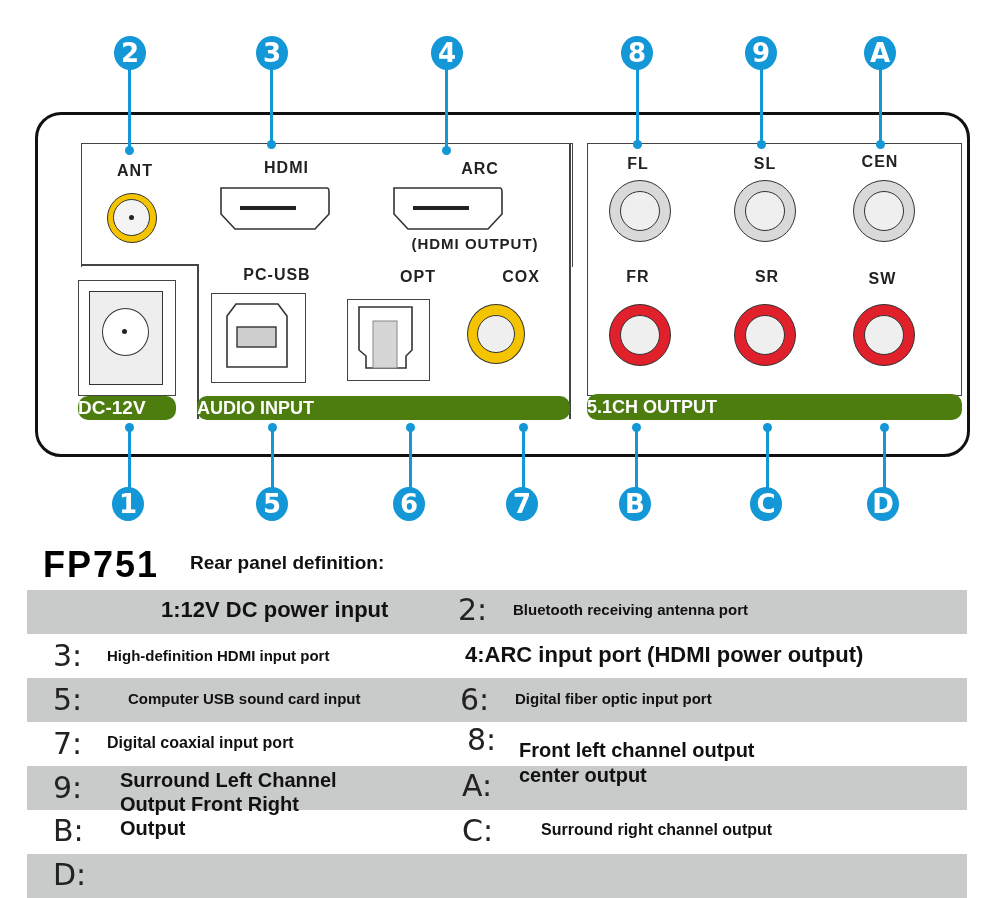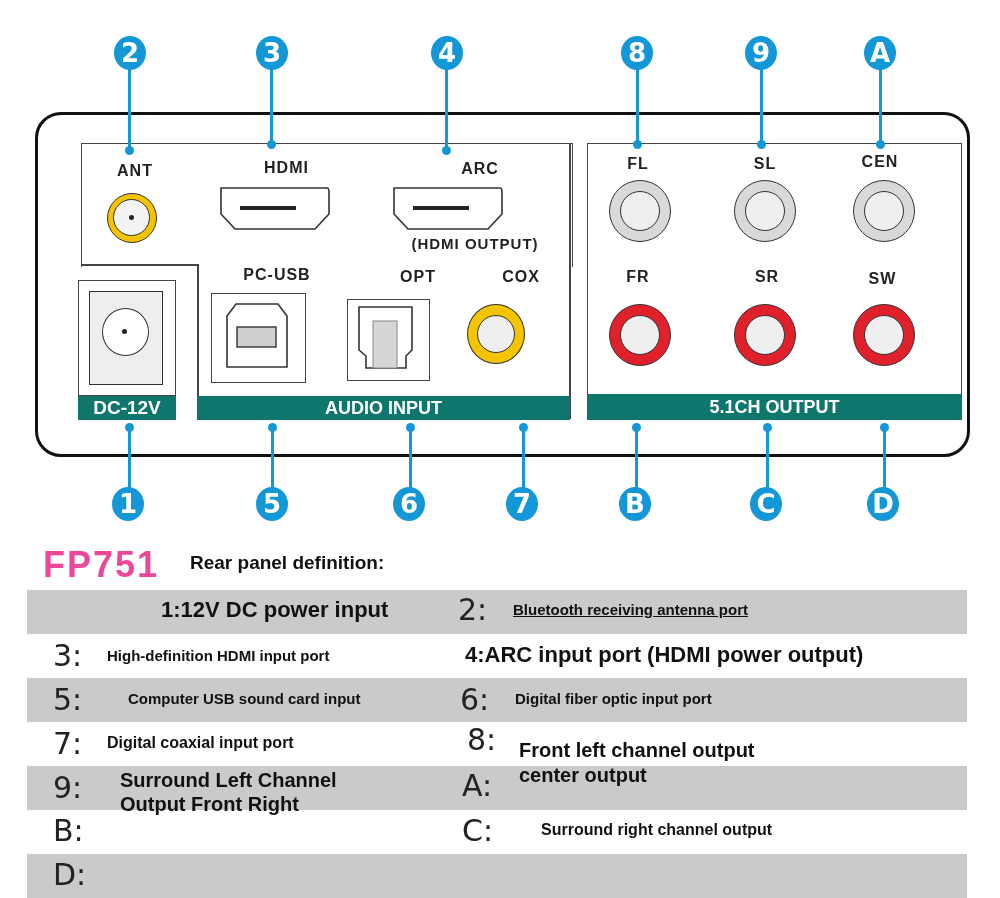--- a/index.html
+++ b/index.html
@@ -1,20 +1,20 @@
 <!DOCTYPE html>
 <html><head>
 <meta charset="utf-8">
 <style>
   html, body { margin:0; padding:0; background:#fff; }
   body { width:1000px; height:898px; position:relative; overflow:hidden; font-family:"Liberation Sans", sans-serif; }
   .abs { position:absolute; }
   .panel { left:35px; top:112px; width:935px; height:345px; border:3px solid #111; border-radius:26px; box-sizing:border-box; }
   .box { border:1.5px solid #444; box-sizing:border-box; background:#fff; }
-  .bar { background:#0f766e; color:#fff; font-weight:bold; font-size:18px; text-align:center; line-height:22px; }
+  .bar { background:#4d7c0f; color:#fff; font-weight:bold; font-size:18px; line-height:22px;border-radius:10px; }
   .lbl { font-weight:bold; font-size:16px; color:#222; letter-spacing:1px; text-align:center; }
   .badge { width:32px; height:34px; border-radius:50%; background:#1497d6; color:#fff; font-weight:bold; font-size:26px; text-align:center; line-height:34px; font-family:"DejaVu Sans", sans-serif; }
   .vline { width:3px; background:#1497d6; }
   .dot { width:9px; height:9px; border-radius:50%; background:#1497d6; }
   .rca { border-radius:50%; box-sizing:border-box; border:1.5px solid #333; }
   .rca .inner { position:absolute; border-radius:50%; border:1.5px solid #333; background:#efefef; box-sizing:border-box; }
   .row { left:27px; width:940px; }
   .gray { background:#c9cbca; }
   .key { font-family:"DejaVu Sans", sans-serif; font-size:30px; color:#222; font-weight:normal; }
   .desc { font-weight:bold; color:#111; }
@@ -150,34 +150,34 @@
 <div class="abs badge" style="left:619px;top:487px;">B</div>
 
 <div class="abs dot" style="left:763px;top:423px;"></div>
 <div class="abs vline" style="left:766px;top:427px;height:66px;"></div>
 <div class="abs badge" style="left:750px;top:487px;">C</div>
 
 <div class="abs dot" style="left:880px;top:423px;"></div>
 <div class="abs vline" style="left:883px;top:427px;height:66px;"></div>
 <div class="abs badge" style="left:867px;top:487px;">D</div>
 
-<div class="abs" style="left:43px;top:544px;font-size:36px;font-weight:bold;color:#ec4899;letter-spacing:2px;">FP751</div>
+<div class="abs" style="left:43px;top:544px;font-size:36px;font-weight:bold;color:#000000;letter-spacing:2px;">FP751</div>
 <div class="abs" style="left:190px;top:552px;font-size:19px;font-weight:bold;color:#111;">Rear panel definition:</div>
 
 <div class="abs row gray" style="top:590px;height:44px;"></div>
 <div class="abs row" style="top:634px;height:44px;"></div>
 <div class="abs row gray" style="top:678px;height:44px;"></div>
 <div class="abs row" style="top:722px;height:44px;"></div>
 <div class="abs row gray" style="top:766px;height:44px;"></div>
 <div class="abs row" style="top:810px;height:44px;"></div>
 <div class="abs row gray" style="top:854px;height:44px;"></div>
 
 <div class="abs desc" style="left:135px;top:597px;font-size:22px;margin-left:26px;">1:12V DC power input</div>
 <div class="abs key" style="left:458px;top:592px;">2:</div>
-<div class="abs desc" style="left:513px;top:601px;font-size:15px;text-decoration:underline;">Bluetooth receiving antenna port</div>
+<div class="abs desc" style="left:513px;top:601px;font-size:15px;">Bluetooth receiving antenna port</div>
 
 <div class="abs key" style="left:53px;top:638px;">3:</div>
 <div class="abs desc" style="left:107px;top:647px;font-size:15px;">High-definition HDMI input port</div>
 <div class="abs desc" style="left:465px;top:642px;font-size:22px;">4:ARC input port (HDMI power output)</div>
 
 <div class="abs key" style="left:53px;top:682px;">5:</div>
 <div class="abs desc" style="left:128px;top:690px;font-size:15px;">Computer USB sound card input</div>
 <div class="abs key" style="left:460px;top:682px;">6:</div>
 <div class="abs desc" style="left:515px;top:690px;font-size:15px;">Digital fiber optic input port</div>
 
@@ -192,13 +192,14 @@
 
 <div class="abs key" style="left:53px;top:813px;">B:</div>
 <div class="abs key" style="left:462px;top:813px;">C:</div>
 <div class="abs desc" style="left:519px;top:821px;font-size:16px;margin-left:22px;">Surround right channel output</div>
 
 <div class="abs key" style="left:53px;top:857px;">D:</div>
 
 <div class="abs desc" style="left:120px;top:768px;width:268px;text-align:left;font-size:20px;line-height:24px;">
   <div style="padding-right:6px;">Surround Left Channel</div>
   <div style="padding-right:6px;">Output Front Right</div>
+  <div>Output</div>
 </div>
 
 </body></html>

